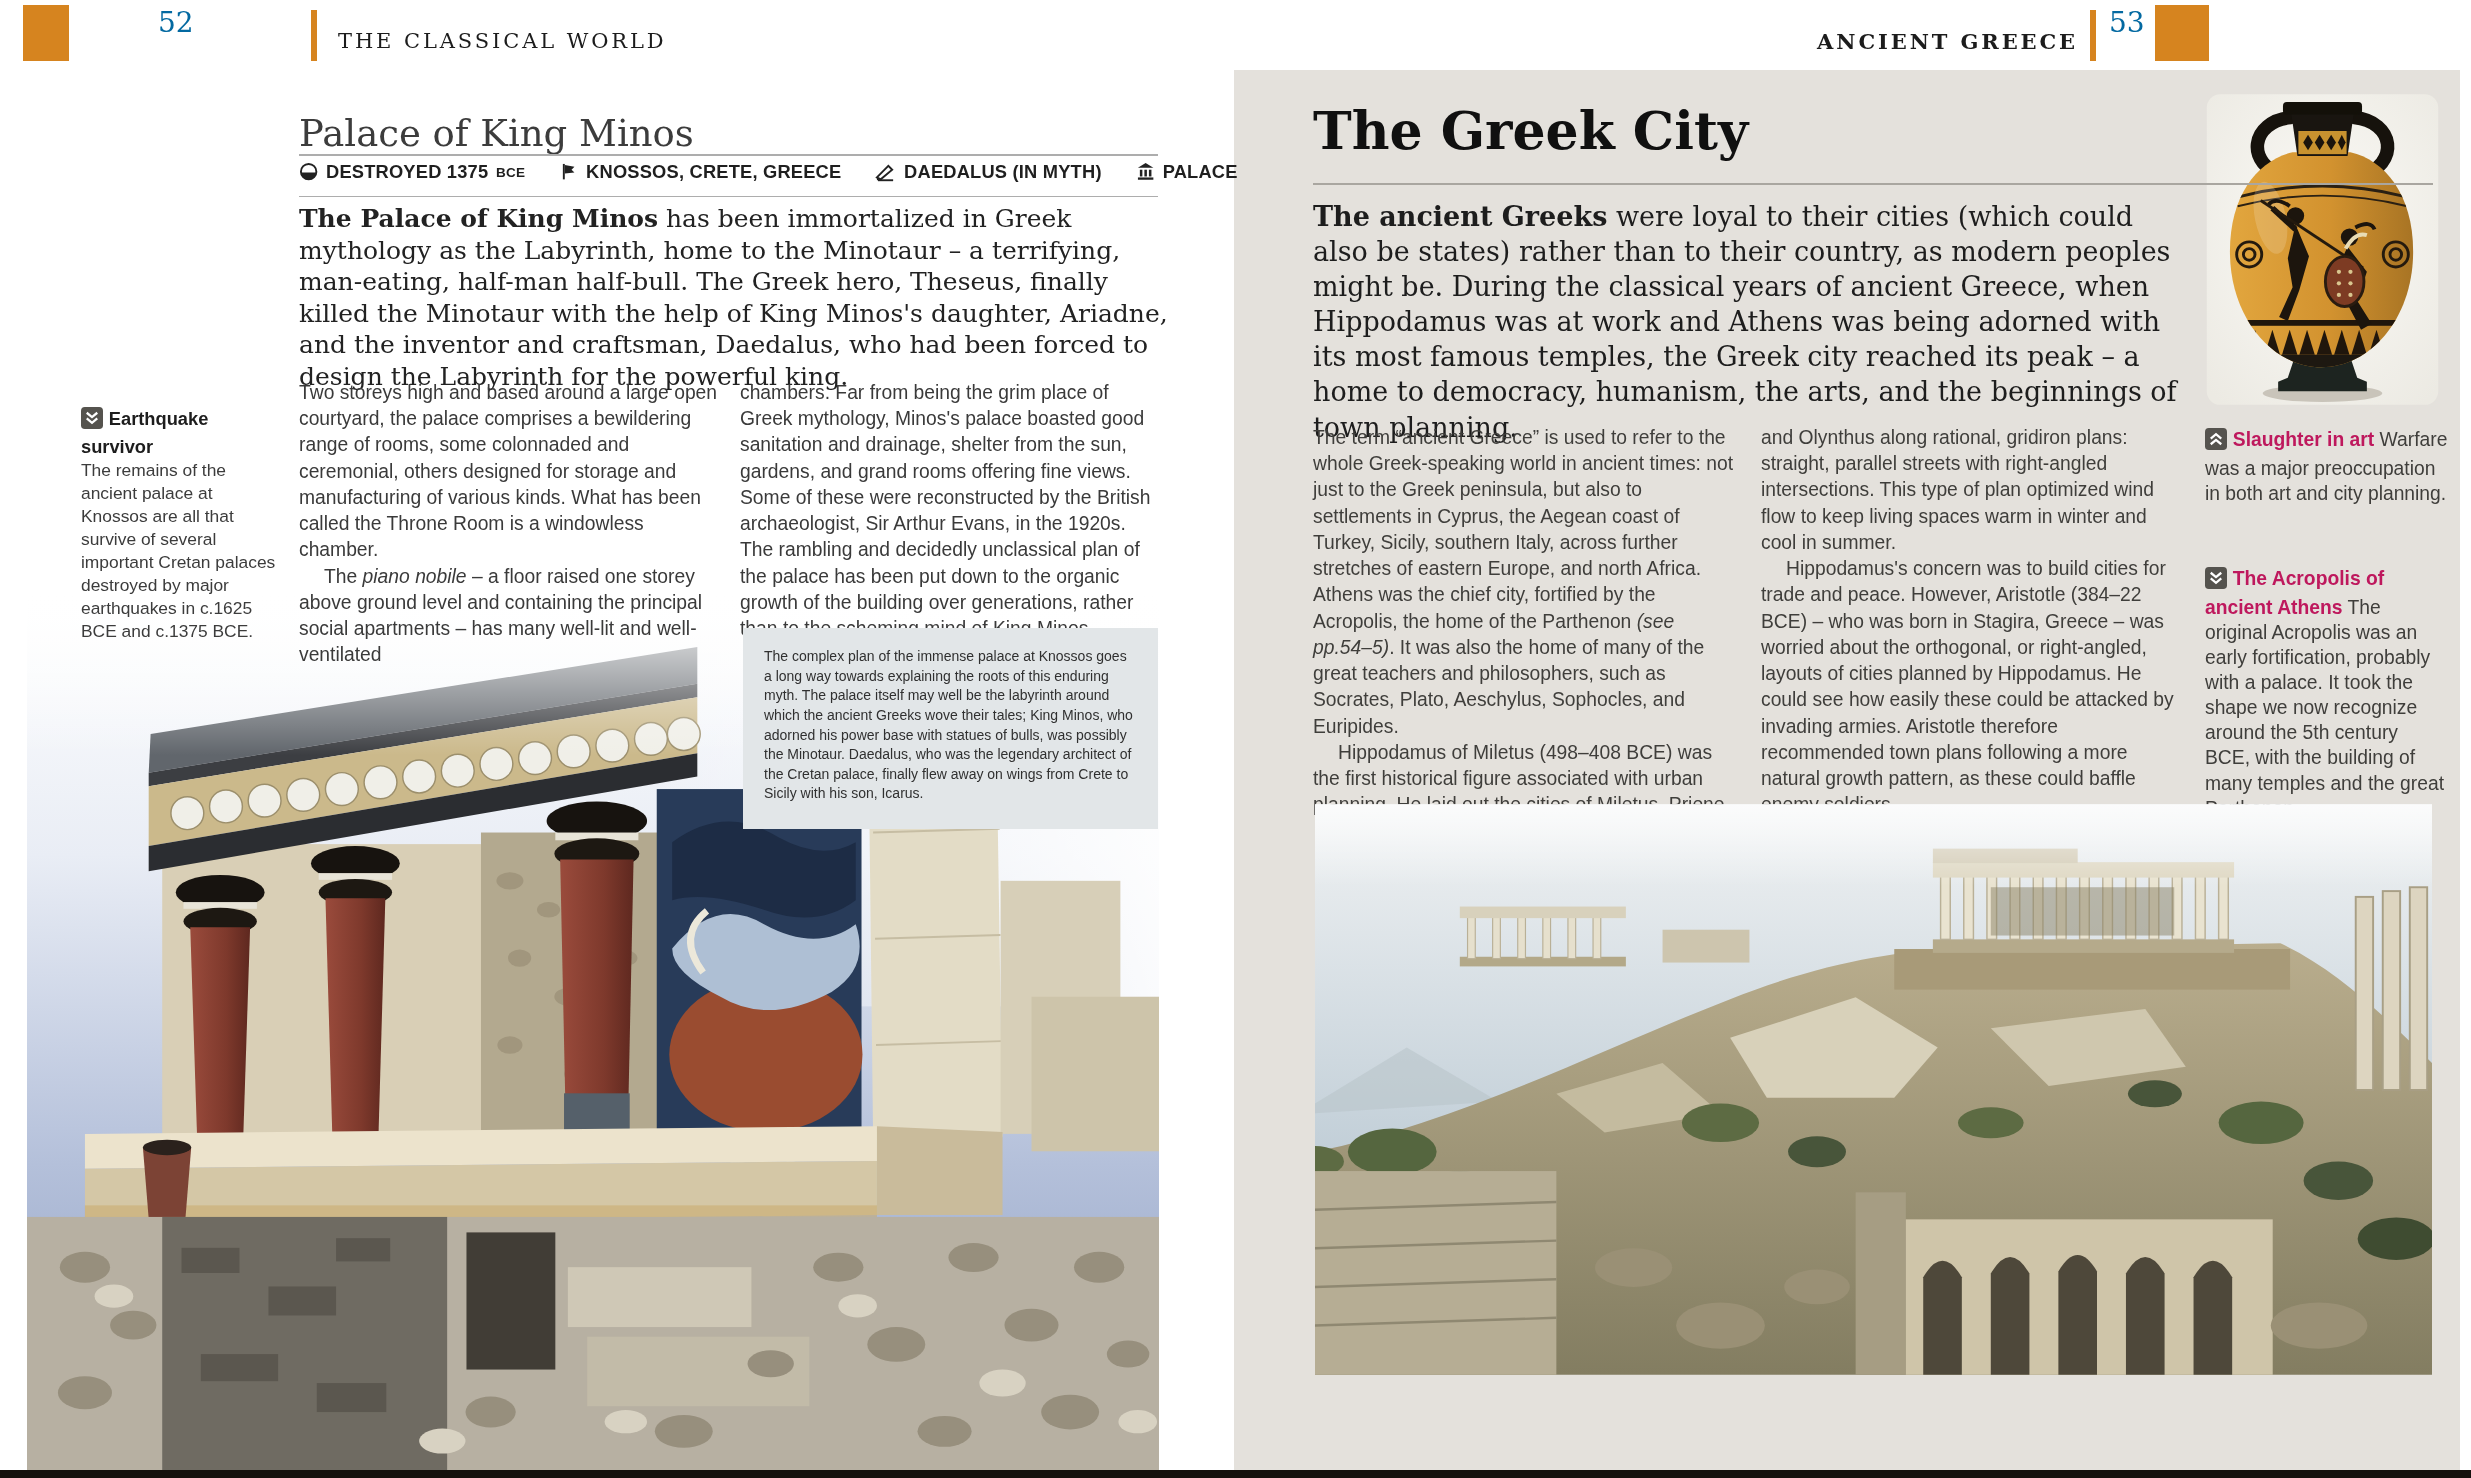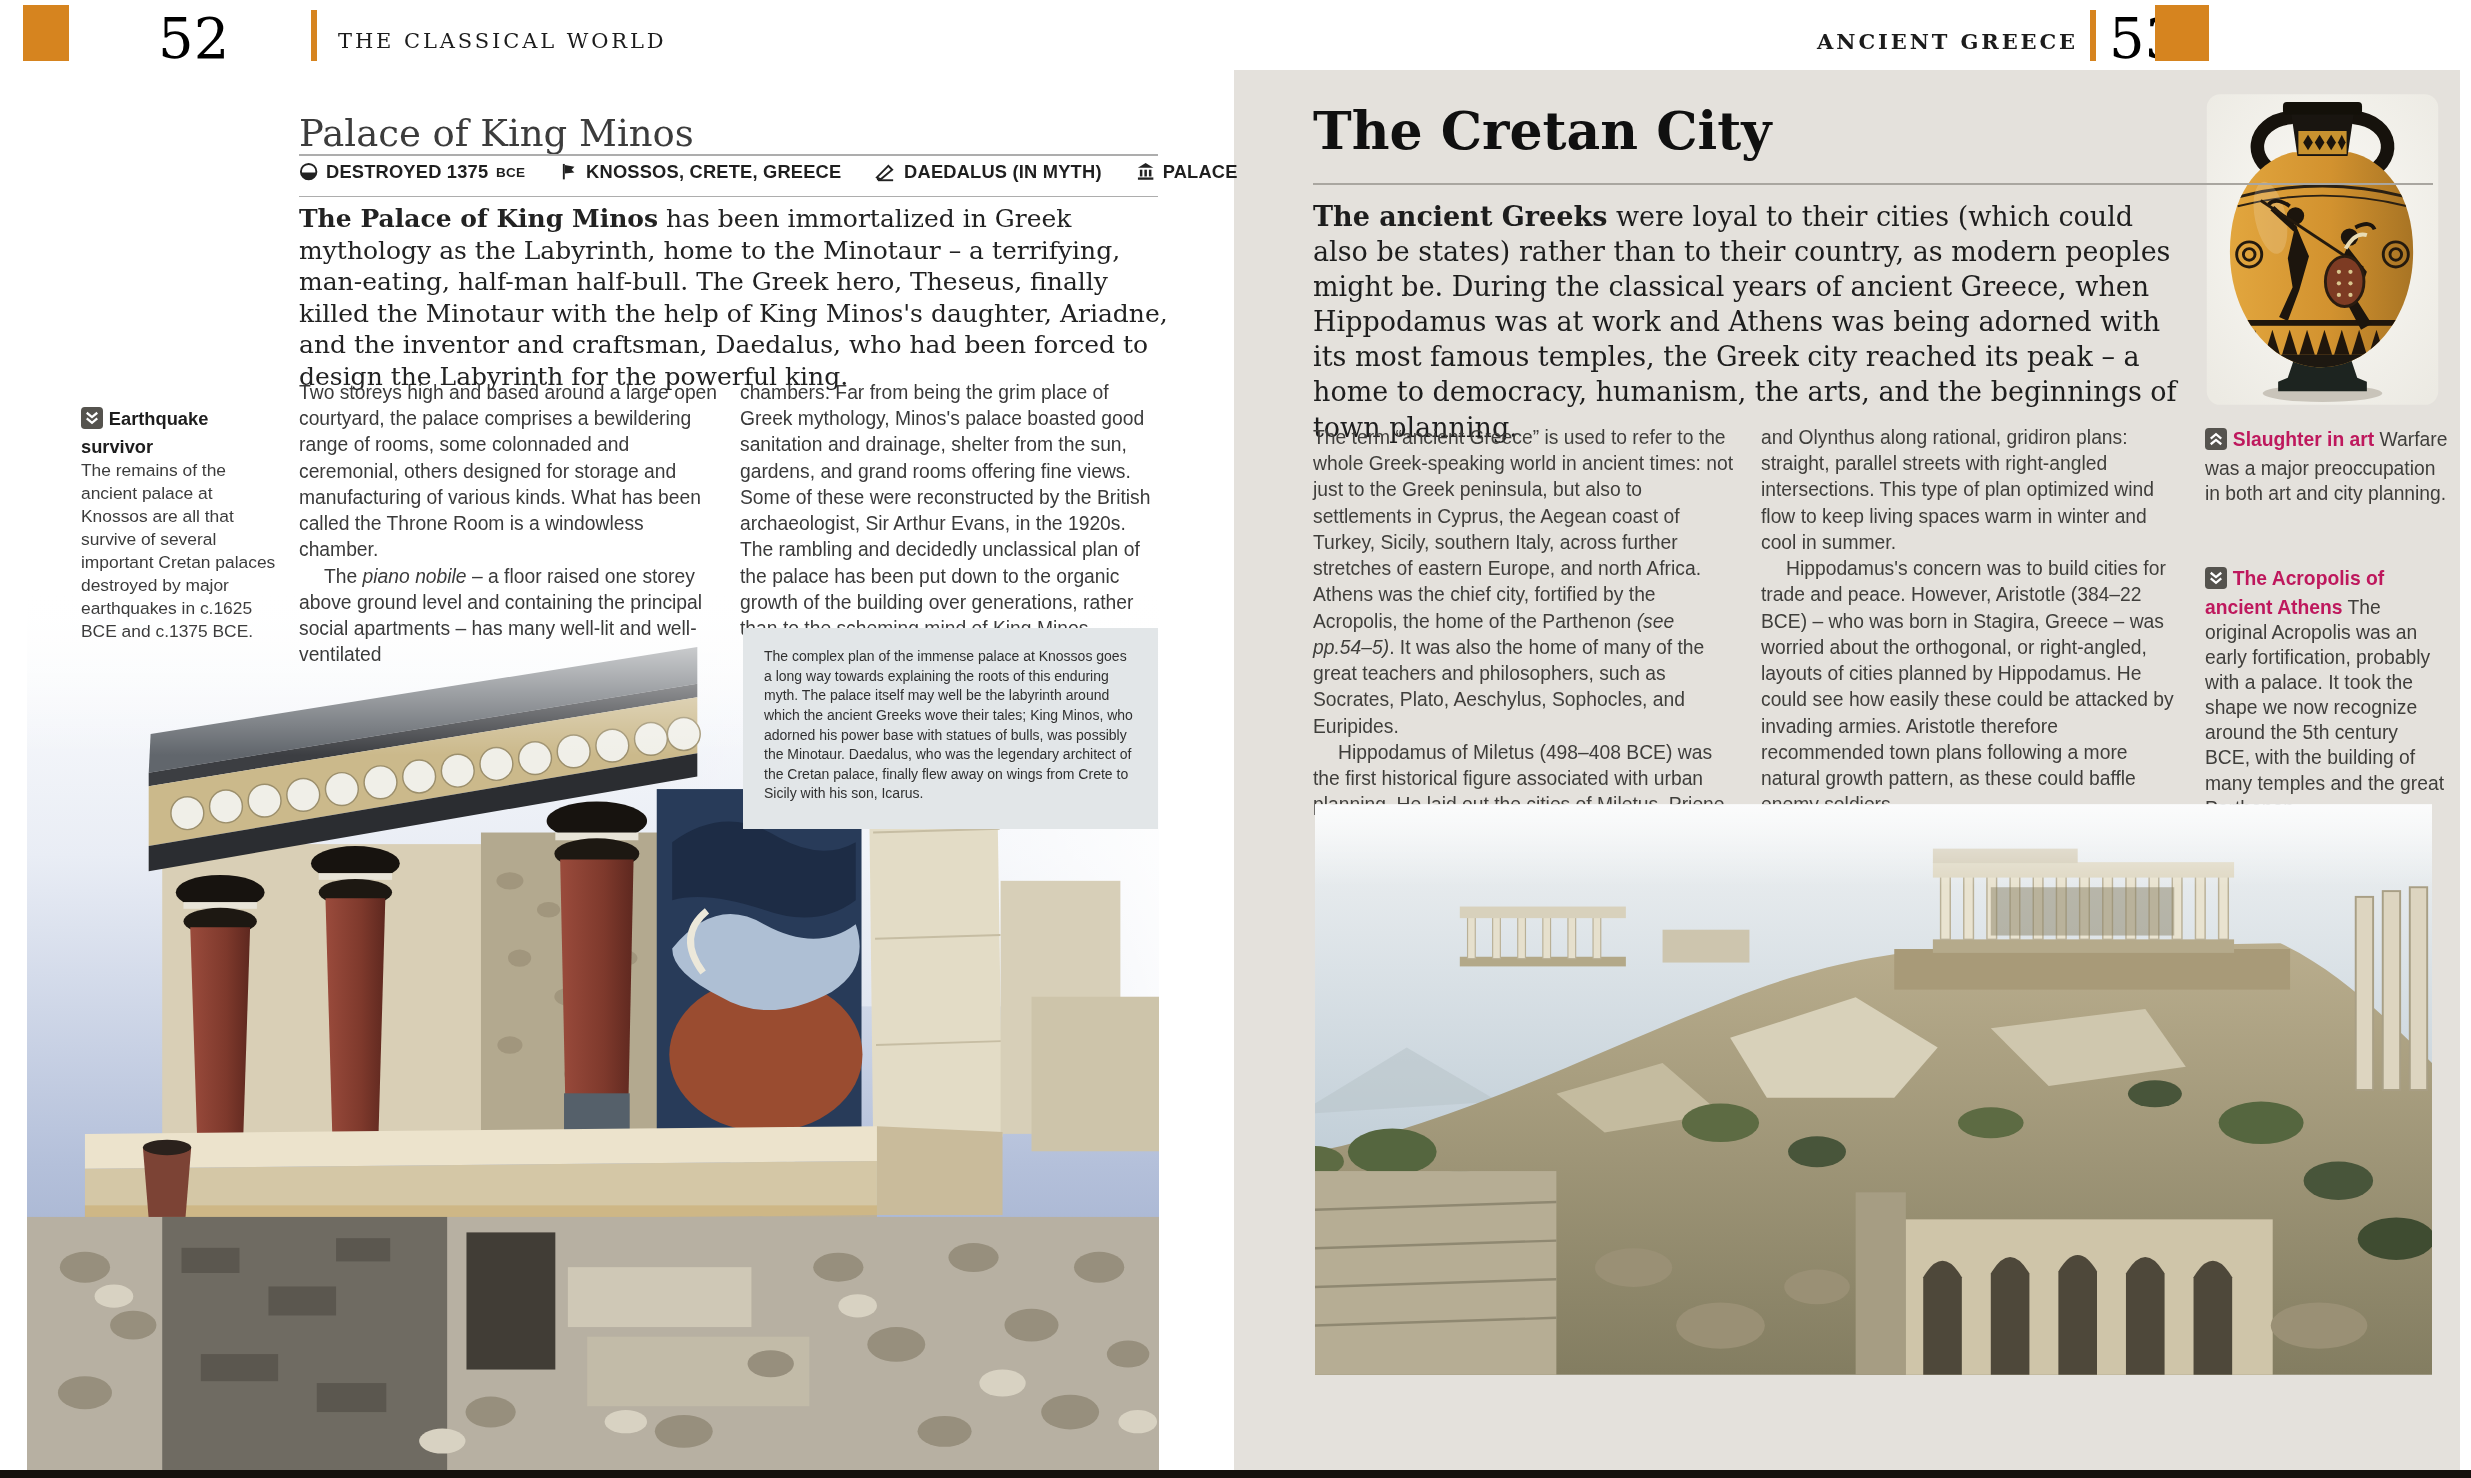--- a/index.html
+++ b/index.html
@@ -1,20 +1,20 @@
 <!DOCTYPE html>
 <html><head>
 <meta charset="utf-8">
 <style>
   html,body{margin:0;padding:0;background:#ffffff;}
   .spread{position:relative;width:2472px;height:1478px;background:#ffffff;overflow:hidden;
           font-family:"Liberation Sans",sans-serif;color:#333;}
   
   .hdr-block{position:absolute;top:4.8px;width:46px;height:56px;background:#d6841f;}
-  .hdr-num{position:absolute;top:5.8px;font-family:"DejaVu Serif",serif;font-size:56px;color:#000000;}
+  .hdr-num{position:absolute;top:5.8px;font-family:"DejaVu Serif",serif;font-size:28px;color:#0369a1;}
   .hdr-vbar{position:absolute;top:9.7px;width:5.8px;height:51px;background:#d6841f;}
   .hdr-section{position:absolute;top:29px;font-family:"DejaVu Serif",serif;font-size:21px;
                letter-spacing:2.9px;color:#1c1c1c;white-space:nowrap;}
   
   .lp-title{position:absolute;left:299px;top:112px;font-family:"DejaVu Serif",serif;
             font-size:37px;color:#3c3c3c;}
   .rule{position:absolute;background:#adadad;height:1.9px;}
   .meta{position:absolute;left:299px;top:161px;width:859px;display:flex;gap:34px;align-items:center;
         font-weight:bold;font-size:18.3px;color:#1f1f1f;letter-spacing:0.2px;white-space:nowrap;}
   .meta-item{display:flex;align-items:center;gap:7.7px;}
@@ -342,21 +342,21 @@
     <rect x="85" y="10" width="82" height="13" rx="4" fill="#131009"></rect>
     <rect x="101" y="40" width="50" height="24" fill="#c8922f"></rect>
     <g fill="#1b140c">
       <path d="M106,52 l5,-8 5,8 -5,8 Z"></path>
         <path d="M118,52 l5,-8 5,8 -5,8 Z"></path>
         <path d="M130,52 l5,-8 5,8 -5,8 Z"></path>
         <path d="M142,52 l4,-8 4,8 -4,8 Z"></path>
     </g>
   </svg>
 
-  <div class="rp-title">The Cretan City</div>
+  <div class="rp-title">The Greek City</div>
   <div class="rule" style="left:1313px;top:183px;width:1120px;background:#a9a6a0;"></div>
 
   <div class="rp-intro">
     <span class="lead">The ancient Greeks</span><span> were loyal to their cities (which could also be states) rather than to their country, as modern peoples might be. During the classical years of ancient Greece, when Hippodamus was at work and Athens was being adorned with its most famous temples, the Greek city reached its peak – a home to democracy, humanism, the arts, and the beginnings of town planning.</span>
   </div>
 
   <div class="bodycol" style="left:1313px;top:425px;width:425px;color:#3f3e3b;">
     <p><span>The term “ancient Greece” is used to refer to the whole Greek-speaking world in ancient times: not just to the Greek peninsula, but also to settlements in Cyprus, the Aegean coast of Turkey, Sicily, southern Italy, across further stretches of eastern Europe, and north Africa. Athens was the chief city, fortified by the Acropolis, the home of the Parthenon </span><span class="em">(see pp.54–5)</span><span>. It was also the home of many of the great teachers and philosophers, such as Socrates, Plato, Aeschylus, Sophocles, and Euripides.</span></p>
     <p>Hippodamus of Miletus (498–408 BCE) was the first historical figure associated with urban planning. He laid out the cities of Miletus, Priene,</p>
   </div>

